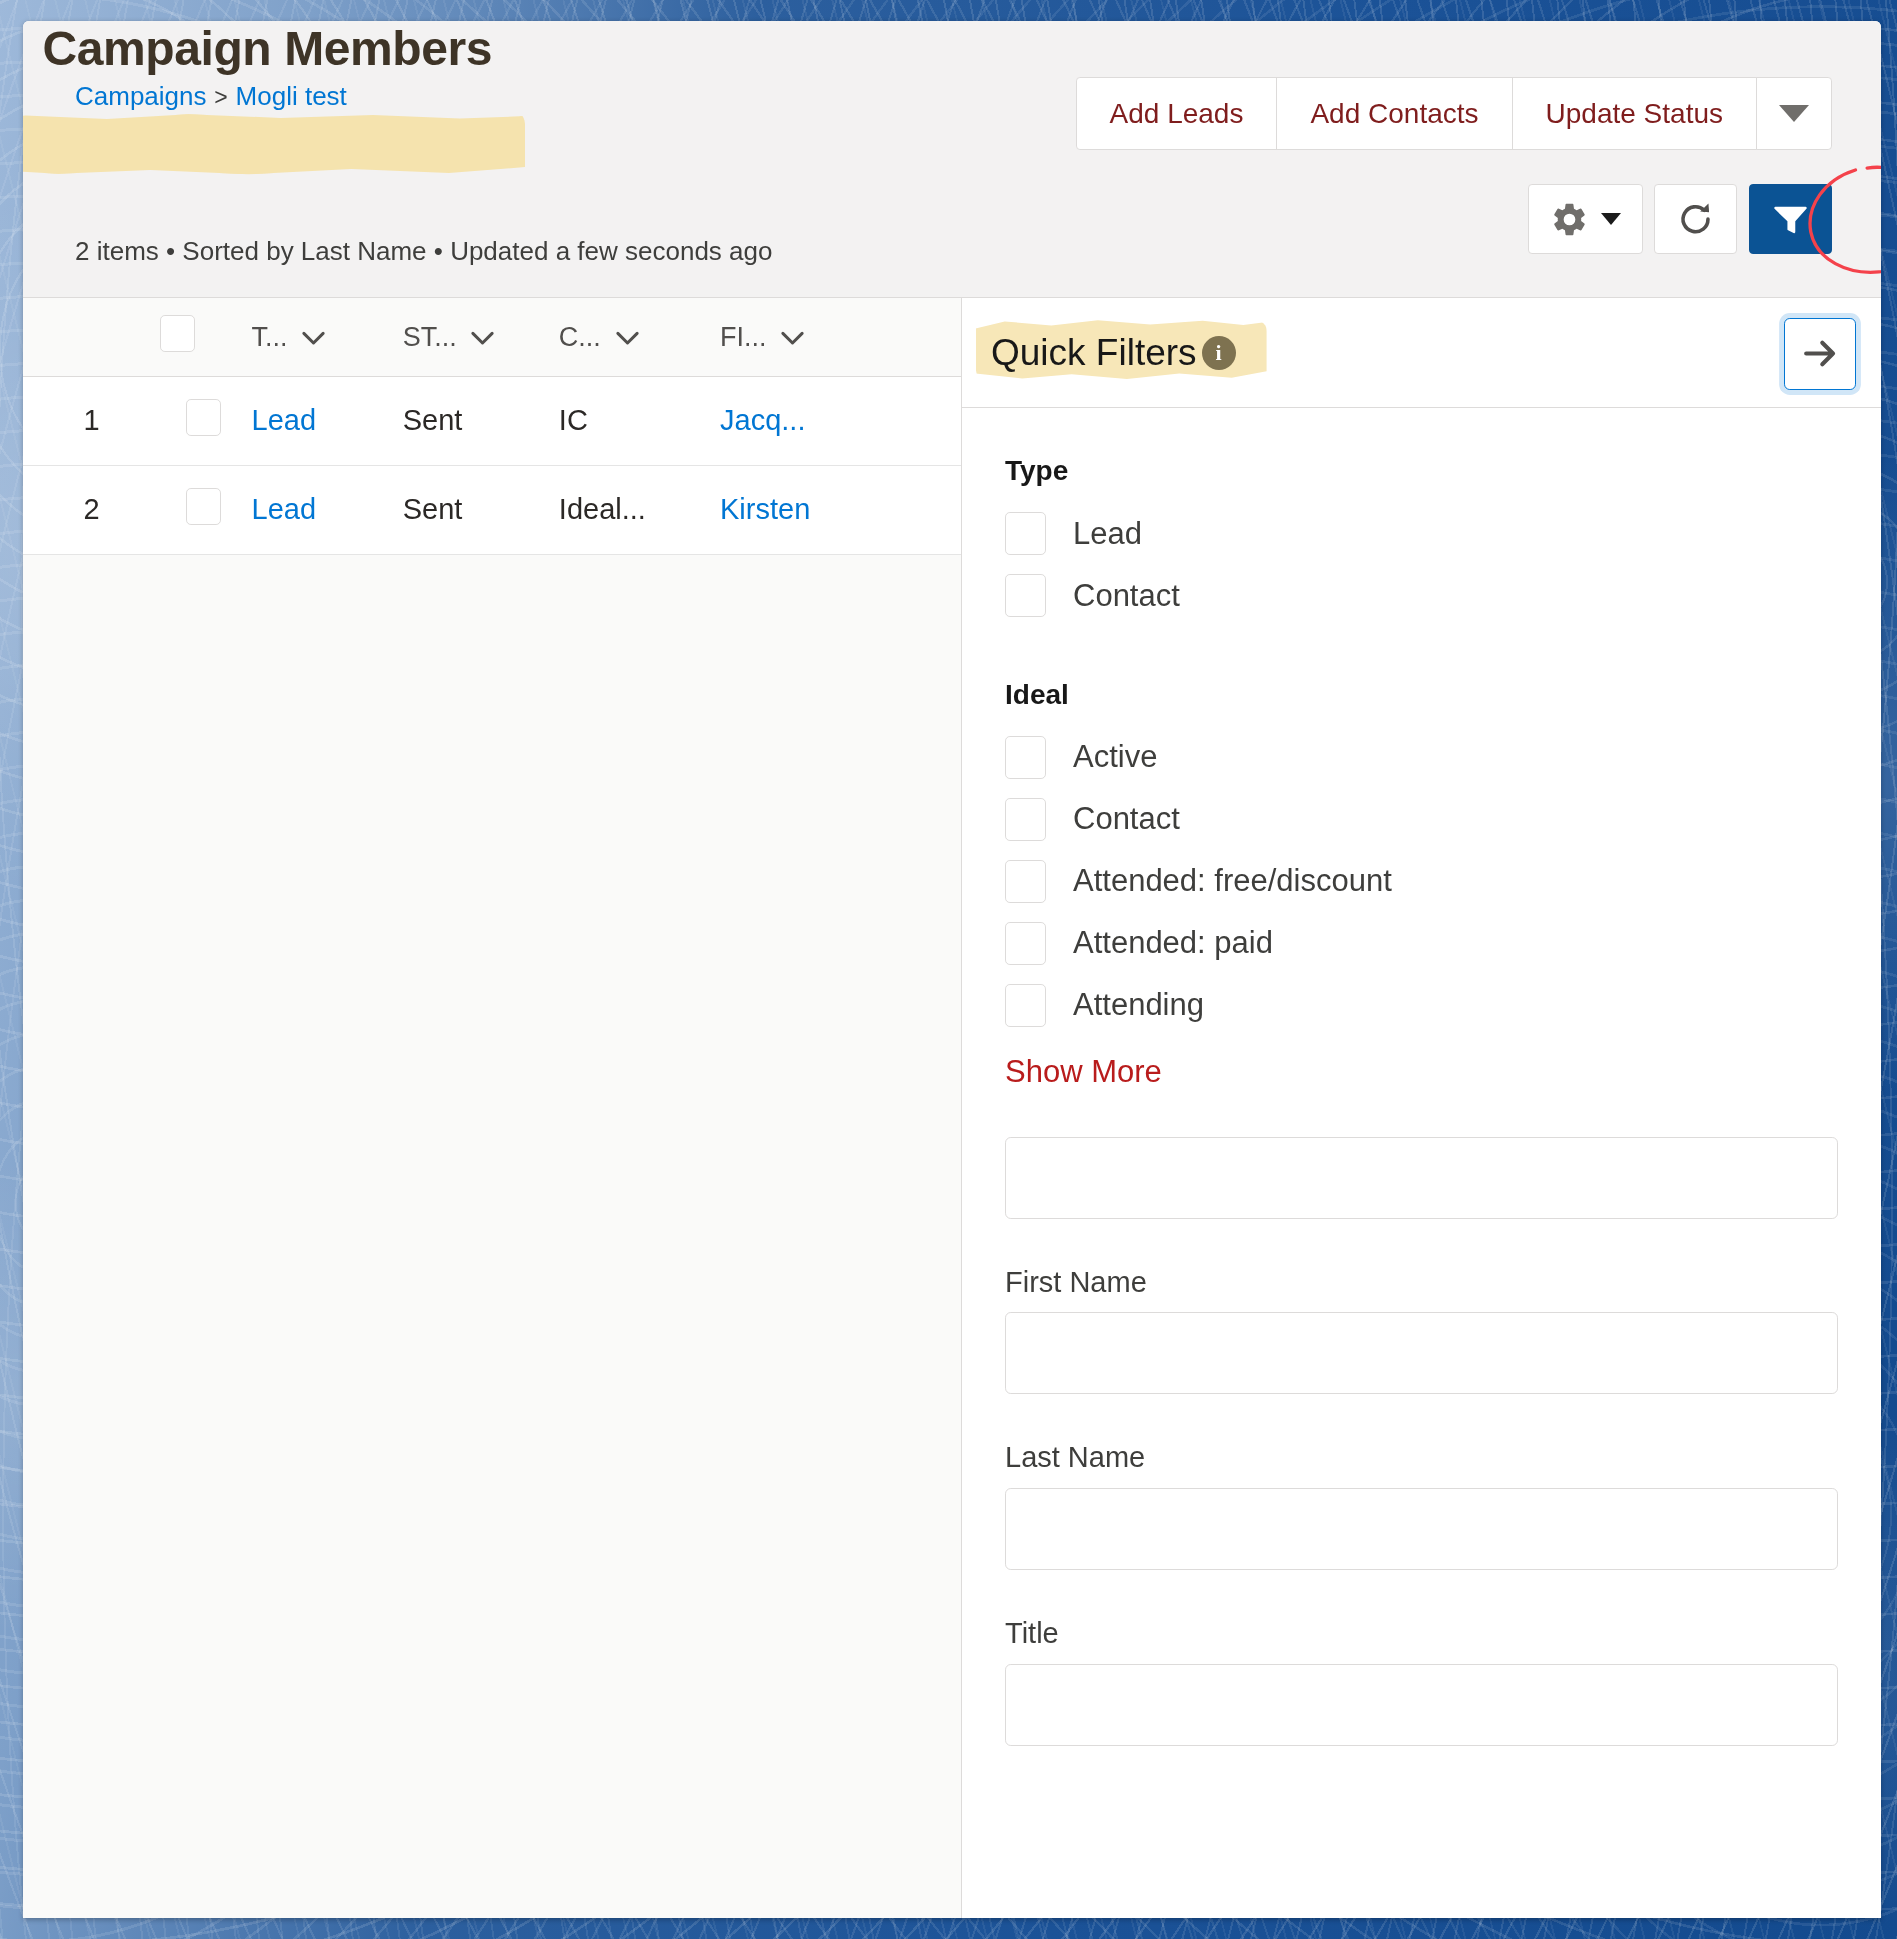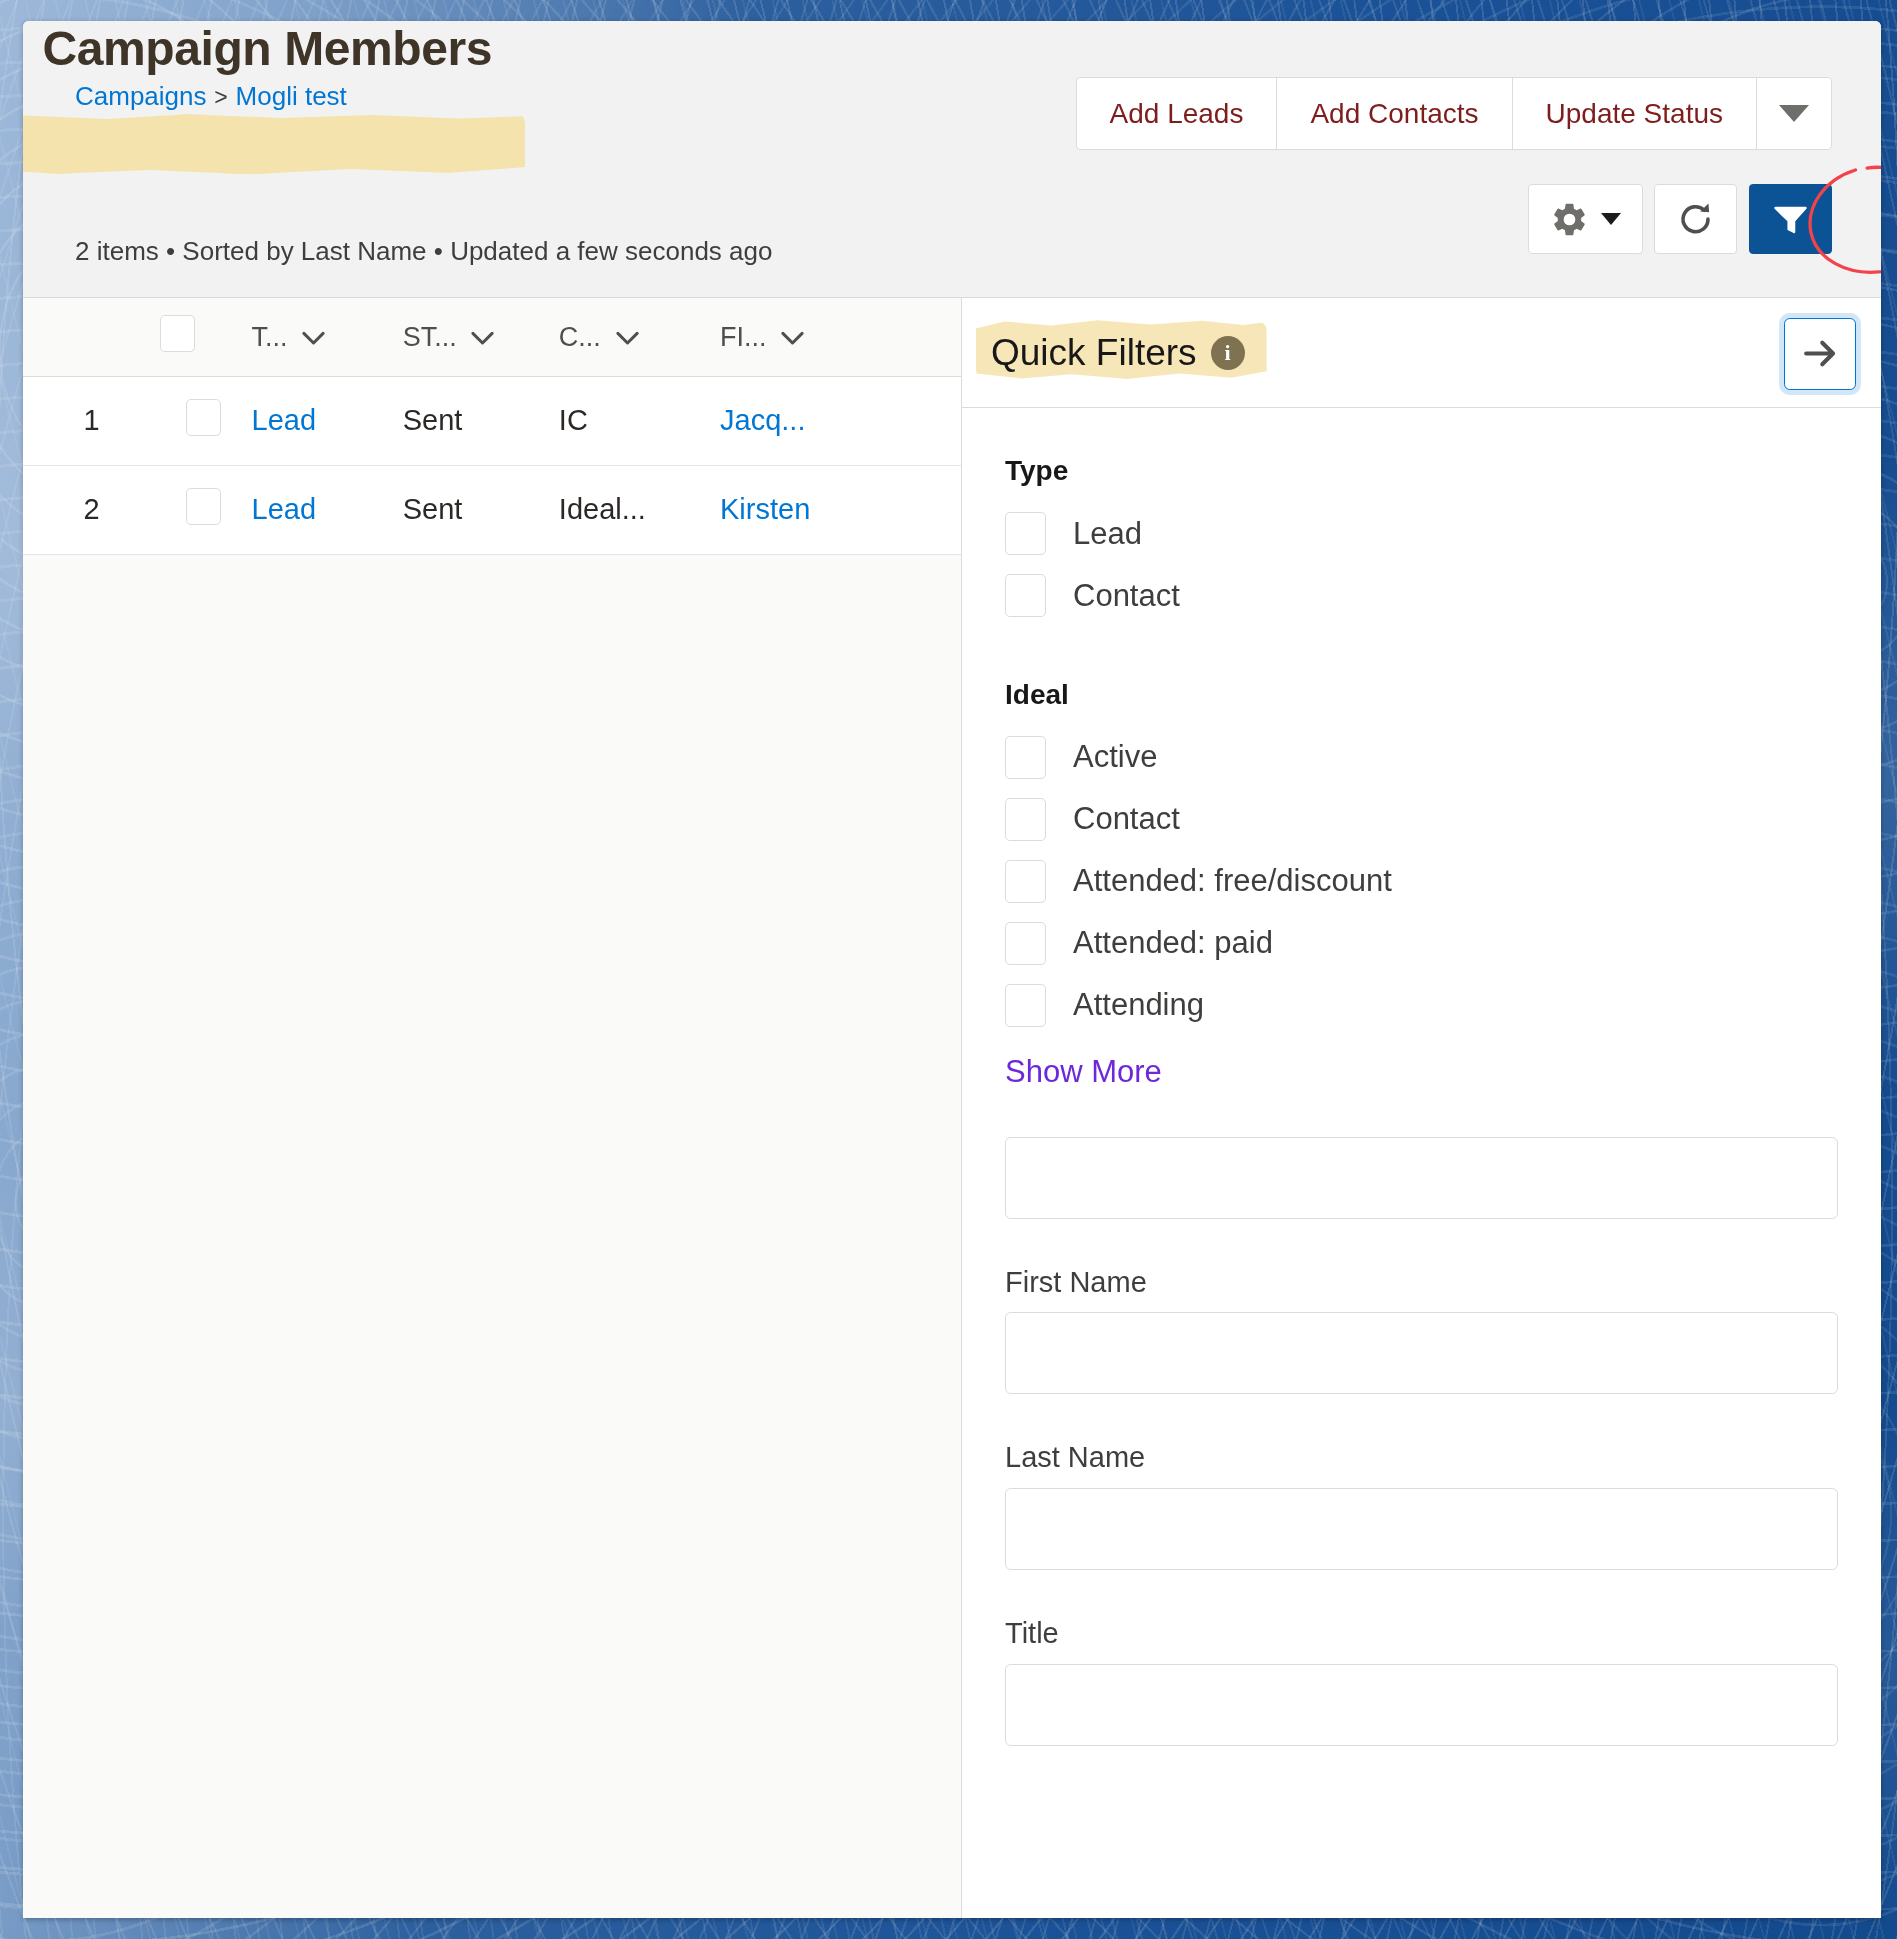--- a/index.html
+++ b/index.html
@@ -204,21 +204,21 @@
   }
   .fp-header {
     height: 110px;
     border-bottom: 1px solid #dddbda;
     display: flex; align-items: center;
     padding: 0 27px 0 29px;
     position: relative;
   }
   .fp-title {
     font-size: 37px; color: #181818;
-    display: flex; align-items: center; gap: 14px;
+    display: flex; align-items: center; gap: 5px;
     position: relative; z-index: 2;
   }
   .hl-qf {
     position: absolute; left: 13.6px; top: 21.3px;
     width: 291px; height: 60px;
     background: #f7e7b8; border-radius: 4.9px 11.6px 5.8px 9.7px;
     z-index: 1;
     clip-path: polygon(0% 15%, 10% 3%, 26% 10%, 42% 1%, 60% 8%, 78% 2%, 92% 9%, 100% 4%, 100% 86%, 88% 97%, 70% 90%, 52% 99%, 33% 91%, 16% 98%, 0% 90%);
   }
   .info-dot {
@@ -247,21 +247,21 @@
     height: 62px; cursor: pointer;
   }
   .chk-box {
     width: 41px; height: 43px;
     border: 1.9px solid #dddbda; border-radius: 4.9px; background: #fff;
     flex: none;
   }
   .chk-label { font-size: 31px; color: #3e3e3c; white-space: nowrap; }
   .show-more {
     display: inline-block; margin-top: 17.5px;
-    font-size: 31px; color: #6d28d9; text-decoration: none; cursor: pointer;
+    font-size: 31px; color: #b91c1c; text-decoration: none; cursor: pointer;
   }
   .spacer-40 { height: 52px; }
 
   .field-block { margin-top: 47px; }
   .field-label { font-size: 29px; color: #3e3e3c; margin-bottom: 13.6px; }
   .field-input {
     display: block; width: 100%; height: 82px;
     border: 1px solid #dddbda; border-radius: 5.8px;
     background: #fff; font-family: inherit; font-size: 29px;
     padding: 0 17.5px; color: #181818;

